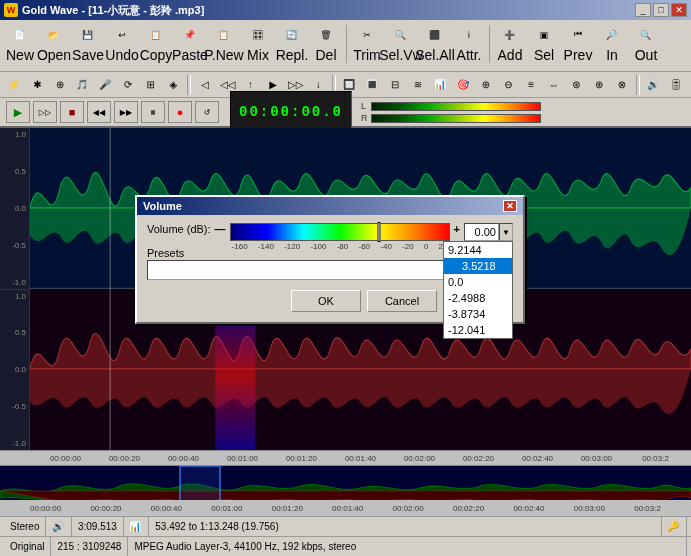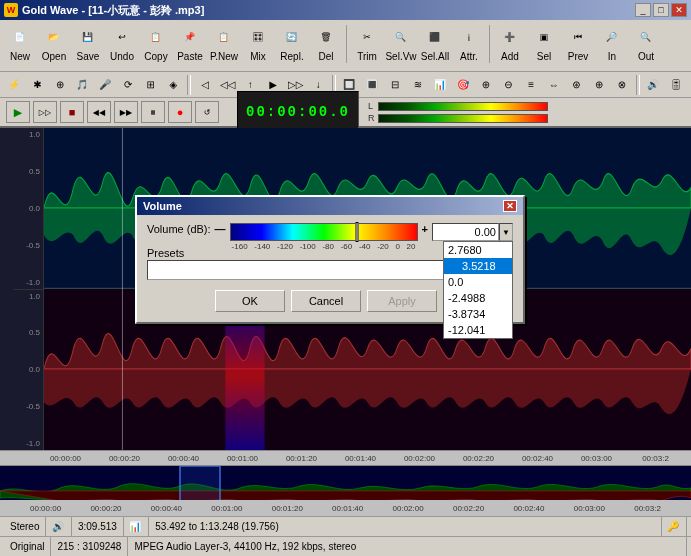--- a/index.html
+++ b/index.html
@@ -103,21 +103,21 @@
       font-size: 9px;
       padding: 2px;
     }
     .tool-icon {
       width: 22px;
       height: 22px;
       display: flex;
       align-items: center;
       justify-content: center;
     }
-    .tool-label { font-size: 10px; color: #000; margin-top: 3px; }
+    .tool-label { font-size: 14px; color: #000; margin-top: 3px; }
 
     
     .toolbar2 {
       background: #d4d0c8;
       height: 26px;
       border-bottom: 1px solid #999;
       display: flex;
       align-items: center;
       padding: 2px 4px;
       gap: 1px;
@@ -165,21 +165,21 @@
     .trans-btn.play { color: green; }
     .trans-btn.stop { color: darkred; }
     .trans-btn.rec { color: red; }
     .time-display {
       background: #1a1a1a;
       color: #00ff00;
       font-family: 'Courier New', monospace;
       font-size: 14px;
       font-weight: bold;
       padding: 20px 8px;
-      margin-left: 15px;
+      margin-left: 8px;
       letter-spacing: 2px;
       border: 1px inset #555;
       height: 22px;
       display: flex;
       align-items: center;
     }
 
     
     .timeline {
       background: #c0c0c0;
@@ -304,21 +304,21 @@
       font-size: 8px;
       color: #333;
       margin-top: 1px;
       padding: 0 2px;
     }
     .volume-plus { font-size: 11px; font-weight: bold; cursor: pointer; }
     .volume-value-box {
       position: relative;
     }
     .volume-input {
-      width: 67px;
+      width: 35px;
       height: 18px;
       border: 1px inset #999;
       background: white;
       font-size: 11px;
       padding: 0 2px;
       text-align: right;
     }
     .volume-dropdown {
       position: absolute;
       top: 18px;
@@ -557,21 +557,21 @@
       </div>
       <div style="display:flex;align-items:center;gap:2px;">
         <span style="font-size:9px;color:#333;width:8px;">R</span>
         <div style="width:170px;height:9px;background:linear-gradient(to right,#002200,#005500,#00aa00,#88cc00,#ffff00,#ff8800,#ff0000);border:1px solid #555;"></div>
       </div>
     </div>
   </div>
 
   <div style="flex:1;display:flex;flex-direction:column;overflow:hidden;background:#1a1a2e;">
 
-    <div style="flex:1;display:flex;overflow:hidden;padding-left:14px;">
+    <div style="flex:1;display:flex;overflow:hidden;">
 
       <div style="width:30px;background:#1a1a2e;display:flex;flex-direction:column;border-right:1px solid #333;">
 
         <div style="flex:1;display:flex;flex-direction:column;justify-content:space-between;align-items:flex-end;padding:2px 3px;border-bottom:1px solid #333;">
           <span class="scale-val">1.0</span>
           <span class="scale-val">0.5</span>
           <span class="scale-val">0.0</span>
           <span class="scale-val">-0.5</span>
           <span class="scale-val">-1.0</span>
         </div>
@@ -821,41 +821,40 @@
             </div>
           </div>
           <span class="volume-plus">+</span>
           <div class="volume-value-box">
             <div style="display:flex;align-items:stretch;">
               <input type="text" class="volume-input" value="0.00" style="">
               <div style="width:14px;height:18px;border:1px inset #999;background:#d4d0c8;display:flex;align-items:center;justify-content:center;cursor:pointer;font-size:8px;">▼</div>
             </div>
 
             <div class="volume-dropdown">
-              <div class="vd-item">2.7680</div>
+              <div class="vd-item">9.2144</div>
               <div class="vd-item selected">3.5218</div>
               <div class="vd-item">0.0</div>
               <div class="vd-item">-2.4988</div>
               <div class="vd-item">-3.8734</div>
               <div class="vd-item">-12.041</div>
             </div>
           </div>
         </div>
 
         <div class="presets-row">
           <div class="presets-label">Presets</div>
           <div class="presets-row-inner">
             <select class="presets-select"></select>
             <div class="presets-add">+</div>
           </div>
         </div>
 
         <div class="dialog-buttons">
           <div class="dlg-btn">OK</div>
           <div class="dlg-btn">Cancel</div>
-          <div class="dlg-btn disabled">Apply</div>
           <div class="dlg-btn">Help</div>
         </div>
       </div>
     </div>
   </div>
 
 </div>
 
 </body></html>

